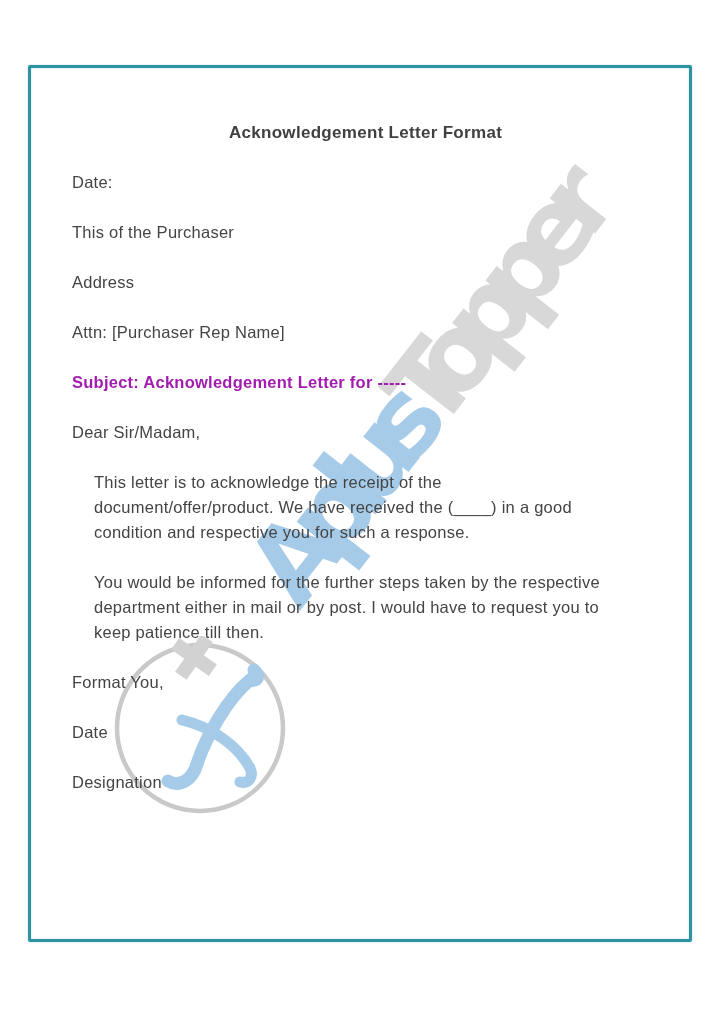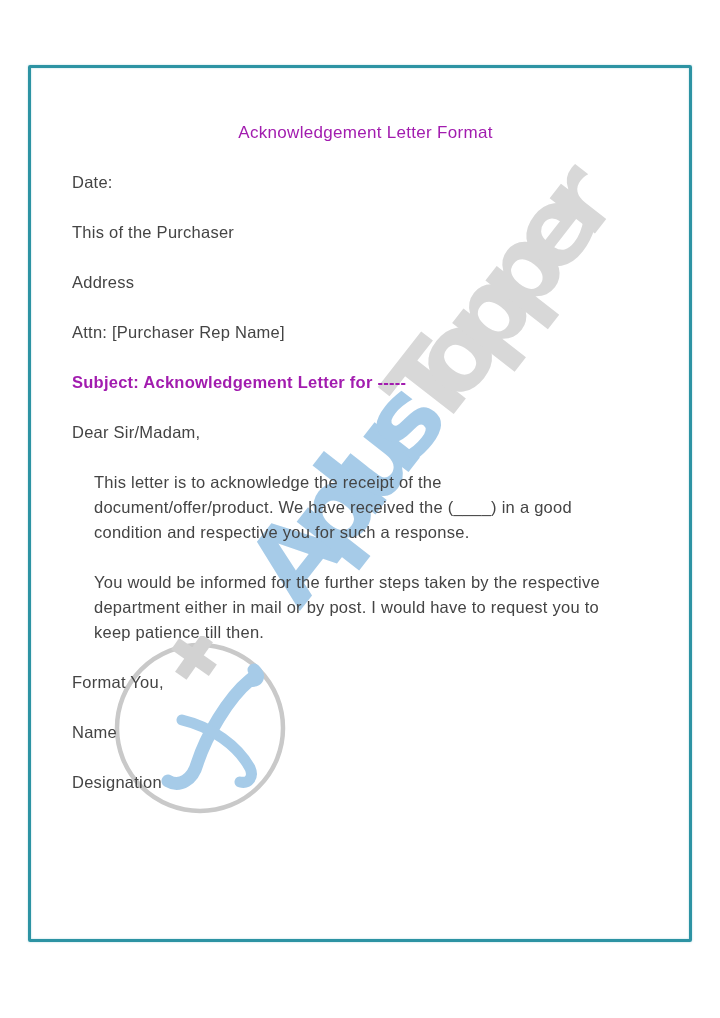--- a/index.html
+++ b/index.html
@@ -73,23 +73,23 @@
     letter-spacing: 0.25px;
   }
   .content p, .para div {
     margin: 0;
     line-height: 25px;
   }
   .content p { margin-bottom: 25px; }
   .para { margin-bottom: 25px; margin-left: 22px; }
   .title {
     text-align: center;
-    font-weight: normal;
+    font-weight: bold;
     font-size: 17px;
-    color: #a21caf;
+    color: #404040;
     letter-spacing: 0.3px;
   }
   .bold {
     font-weight: bold;
     color: #a21caf;
   }
 </style>
 </head>
 <body>
 
@@ -134,18 +134,18 @@
         <div>condition and respective you for such a response.</div>
       </div>
 
       <div class="para">
         <div>You would be informed for the further steps taken by the respective</div>
         <div>department either in mail or by post. I would have to request you to</div>
         <div>keep patience till then.</div>
       </div>
 
       <p>Format You,</p>
-      <p>Name</p>
+      <p>Date</p>
       <p>Designation</p>
 
     </div>
   </div>
 </div>
 
 </body></html>

